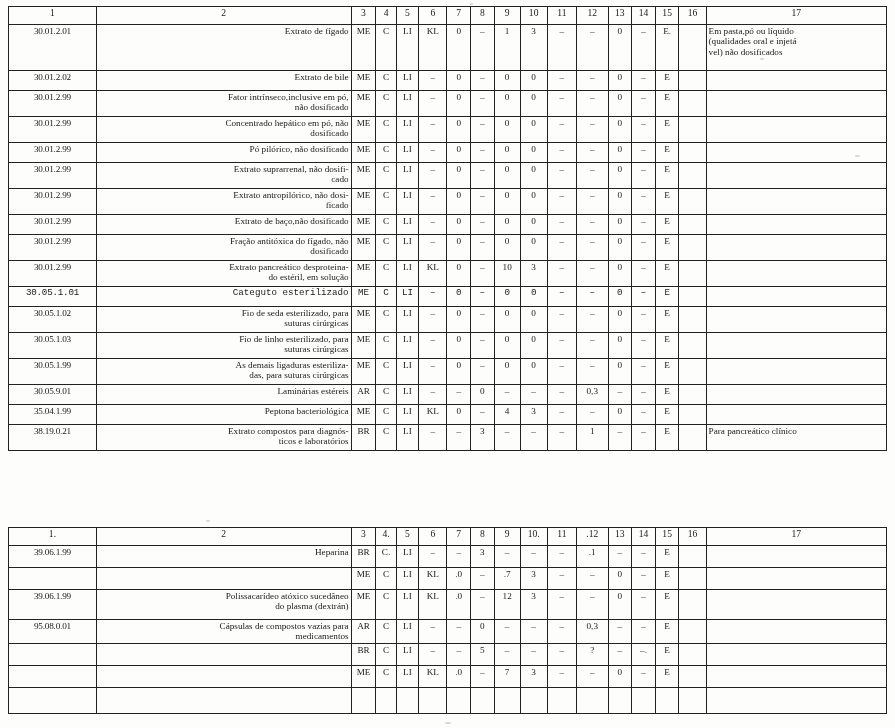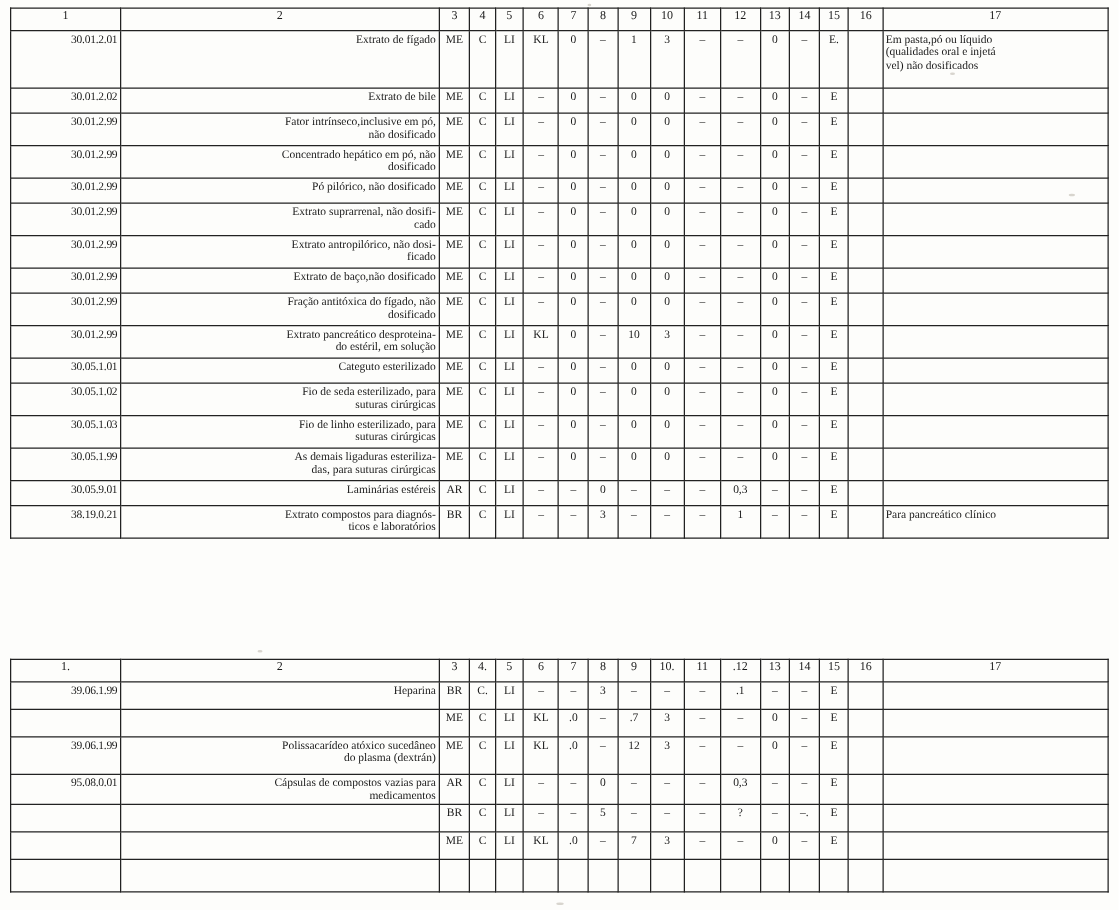--- a/index.html
+++ b/index.html
@@ -36,21 +36,21 @@
     font-weight: normal;
     overflow: hidden;
     white-space: pre-line;
   }
   .hdr td {
     text-align: center;
     vertical-align: middle;
     font-size: 9.6px;
     height: 15px;
   }
-  .c-code { text-align: right; padding-left: 3px; letter-spacing: -0.2px; }
+  .c-code { text-align: center; padding-left: 3px; letter-spacing: -0.2px; }
   .c-desc { text-align: right; padding-left: 3px; }
   .c-mid  { text-align: center; }
   .c-obs  { text-align: left; padding-left: 3px; }
   table.t1 {
     position: absolute;
     left: 8px;
     top: 6px;
     width: 879px;
   }
   table.t2 {
@@ -302,21 +302,21 @@
           <td class="c-mid">10</td>
           <td class="c-mid">3</td>
           <td class="c-mid">–</td>
           <td class="c-mid">–</td>
           <td class="c-mid">0</td>
           <td class="c-mid">–</td>
           <td class="c-mid">E</td>
           <td class="c-mid"></td>
           <td class="c-obs"></td>
         </tr>
-        <tr style="height: 20px;">
+        <tr style="height: 20px; font-family: Liberation Mono, monospace;">
           <td class="c-code">30.05.1.01</td>
           <td class="c-desc">Categuto esterilizado</td>
           <td class="c-mid">ME</td>
           <td class="c-mid">C</td>
           <td class="c-mid">LI</td>
           <td class="c-mid">–</td>
           <td class="c-mid">0</td>
           <td class="c-mid">–</td>
           <td class="c-mid">0</td>
           <td class="c-mid">0</td>
@@ -395,20 +395,39 @@
           <td class="c-mid">C</td>
           <td class="c-mid">LI</td>
           <td class="c-mid">–</td>
           <td class="c-mid">–</td>
           <td class="c-mid">0</td>
           <td class="c-mid">–</td>
           <td class="c-mid">–</td>
           <td class="c-mid">–</td>
           <td class="c-mid">0,3</td>
           <td class="c-mid">–</td>
+          <td class="c-mid">–</td>
+          <td class="c-mid">E</td>
+          <td class="c-mid"></td>
+          <td class="c-obs"></td>
+        </tr>
+        <tr style="height: 20px;">
+          <td class="c-code">35.04.1.99</td>
+          <td class="c-desc">Peptona bacteriológica</td>
+          <td class="c-mid">ME</td>
+          <td class="c-mid">C</td>
+          <td class="c-mid">LI</td>
+          <td class="c-mid">KL</td>
+          <td class="c-mid">0</td>
+          <td class="c-mid">–</td>
+          <td class="c-mid">4</td>
+          <td class="c-mid">3</td>
+          <td class="c-mid">–</td>
+          <td class="c-mid">–</td>
+          <td class="c-mid">0</td>
           <td class="c-mid">–</td>
           <td class="c-mid">E</td>
           <td class="c-mid"></td>
           <td class="c-obs"></td>
         </tr>
         <tr style="height: 26px; padding-left: 40px;">
           <td class="c-code">38.19.0.21</td>
           <td class="c-desc">Extrato compostos para diagnós-
 ticos e laboratórios</td>
           <td class="c-mid">BR</td>

